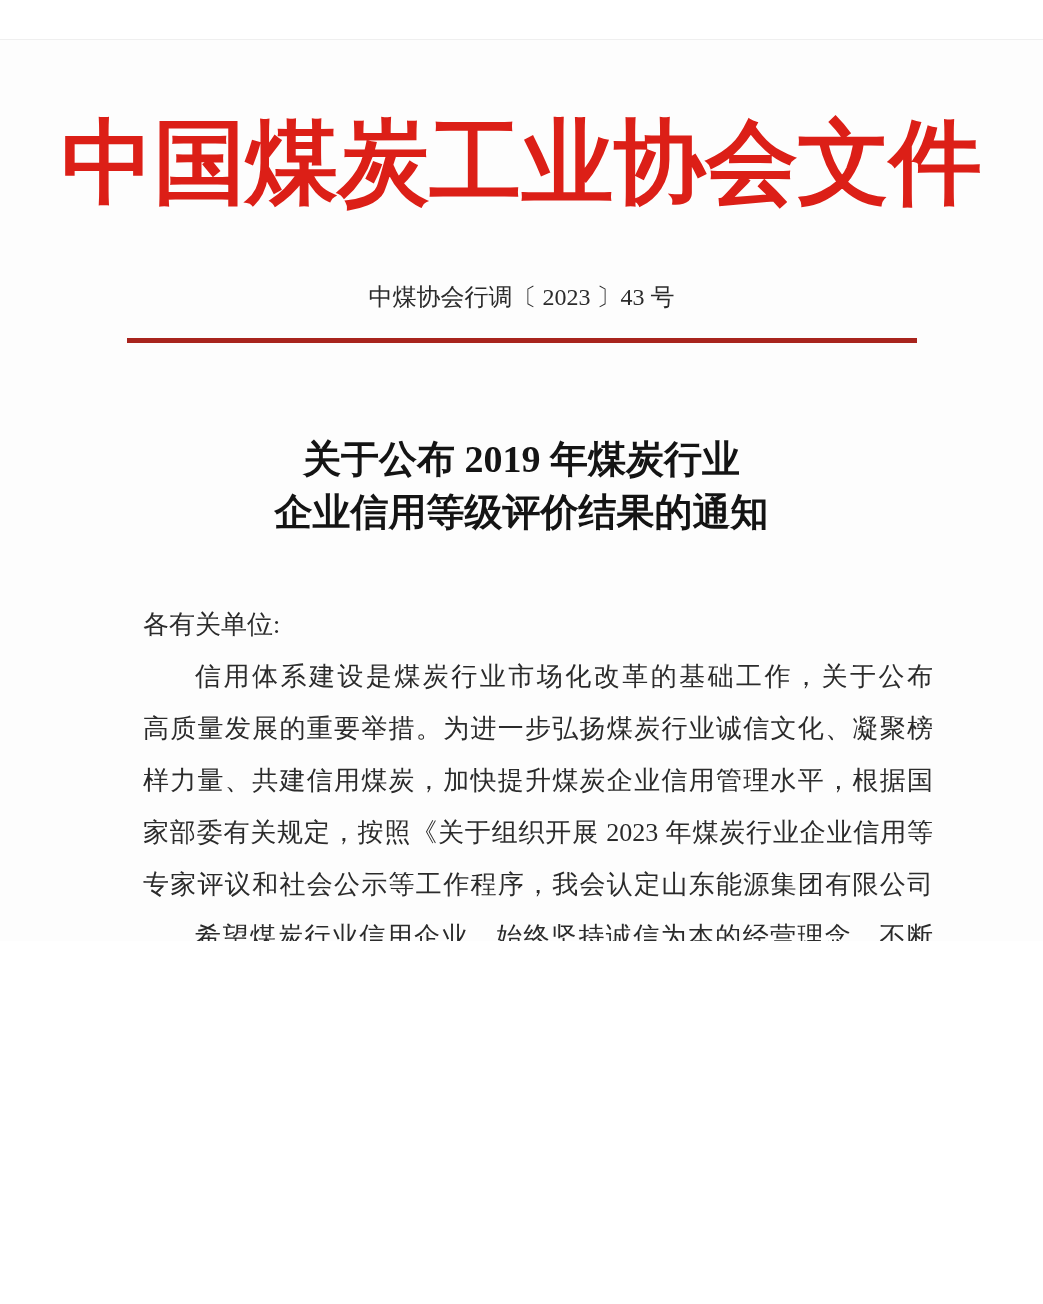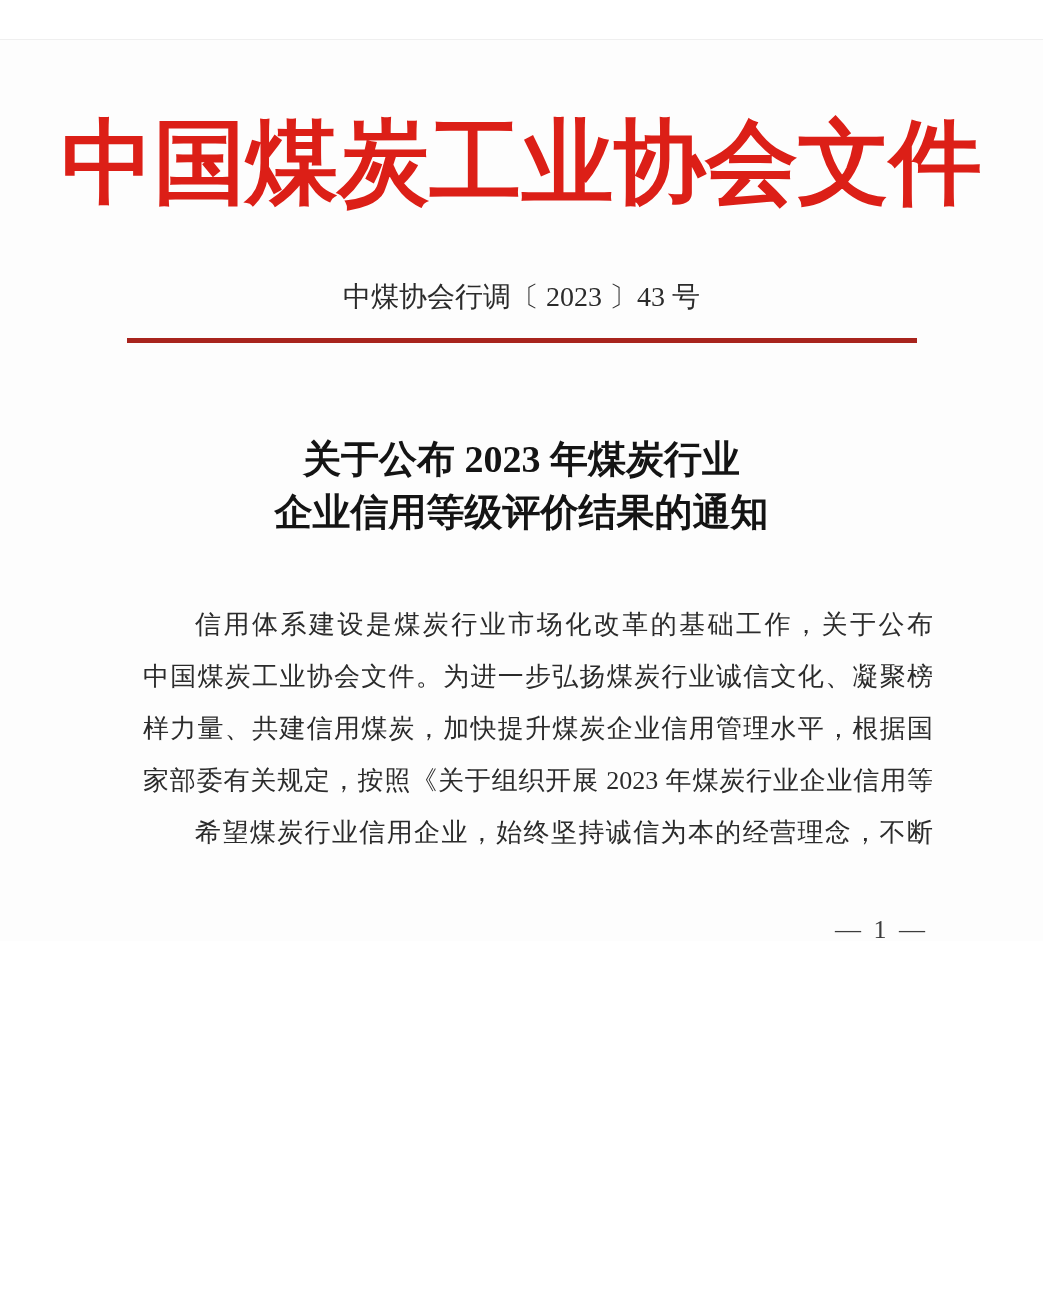--- a/index.html
+++ b/index.html
@@ -28,21 +28,21 @@
     line-height: 130px;
     font-weight: bold;
     color: #dc1f17;
     letter-spacing: 0px;
     white-space: nowrap;
   }
   
   .doc-number {
     margin-top: 52px;
     text-align: center;
-    font-size: 28px;
+    font-size: 24px;
     line-height: 34px;
     color: #2b2b2b;
   }
   
   .red-rule {
     width: 790px;
     height: 5px;
     margin: 24px auto 0 auto;
     background: #a8241d;
   }
@@ -114,30 +114,32 @@
 
   <div class="top-strip"></div>
 
   <div class="masthead">中国煤炭工业协会文件</div>
 
   <div class="doc-number">中煤协会行调〔 2023 〕43 号</div>
 
   <div class="red-rule"></div>
 
   <div class="doc-title">
-    <div>关于公布 2023 年煤炭行业</div>
+    <div>关于公布 2019 年煤炭行业</div>
     <div>企业信用等级评价结果的通知</div>
   </div>
 
   <div class="body-block">
 
+  <div class="body-line">各有关单位:</div>
       <div class="body-line indent justify">信用体系建设是煤炭行业市场化改革的基础工作，关于公布</div>
-      <div class="body-line justify">中国煤炭工业协会文件。为进一步弘扬煤炭行业诚信文化、凝聚榜</div>
+      <div class="body-line justify">高质量发展的重要举措。为进一步弘扬煤炭行业诚信文化、凝聚榜</div>
       <div class="body-line justify">样力量、共建信用煤炭，加快提升煤炭企业信用管理水平，根据国</div>
       <div class="body-line justify">家部委有关规定，按照《关于组织开展 2023 年煤炭行业企业信用等</div>
+      <div class="body-line justify">专家评议和社会公示等工作程序，我会认定山东能源集团有限公司</div>
       <div class="body-line indent justify">希望煤炭行业信用企业，始终坚持诚信为本的经营理念，不断</div>
     </div>
 
   <div class="page-number">— 1 —</div>
 
   <div class="footer">
     <svg class="wechat-icon" viewBox="0 0 40 36" xmlns="http://www.w3.org/2000/svg">
       <ellipse cx="14.5" cy="13" rx="13.5" ry="11.5" fill="#a7a7a7"></ellipse>
       <path d="M8.5 22.5 L4.5 29.5 L14 25.5 Z" fill="#a7a7a7"></path>
       <circle cx="10" cy="10.5" r="1.9" fill="#fdfdfd"></circle>

